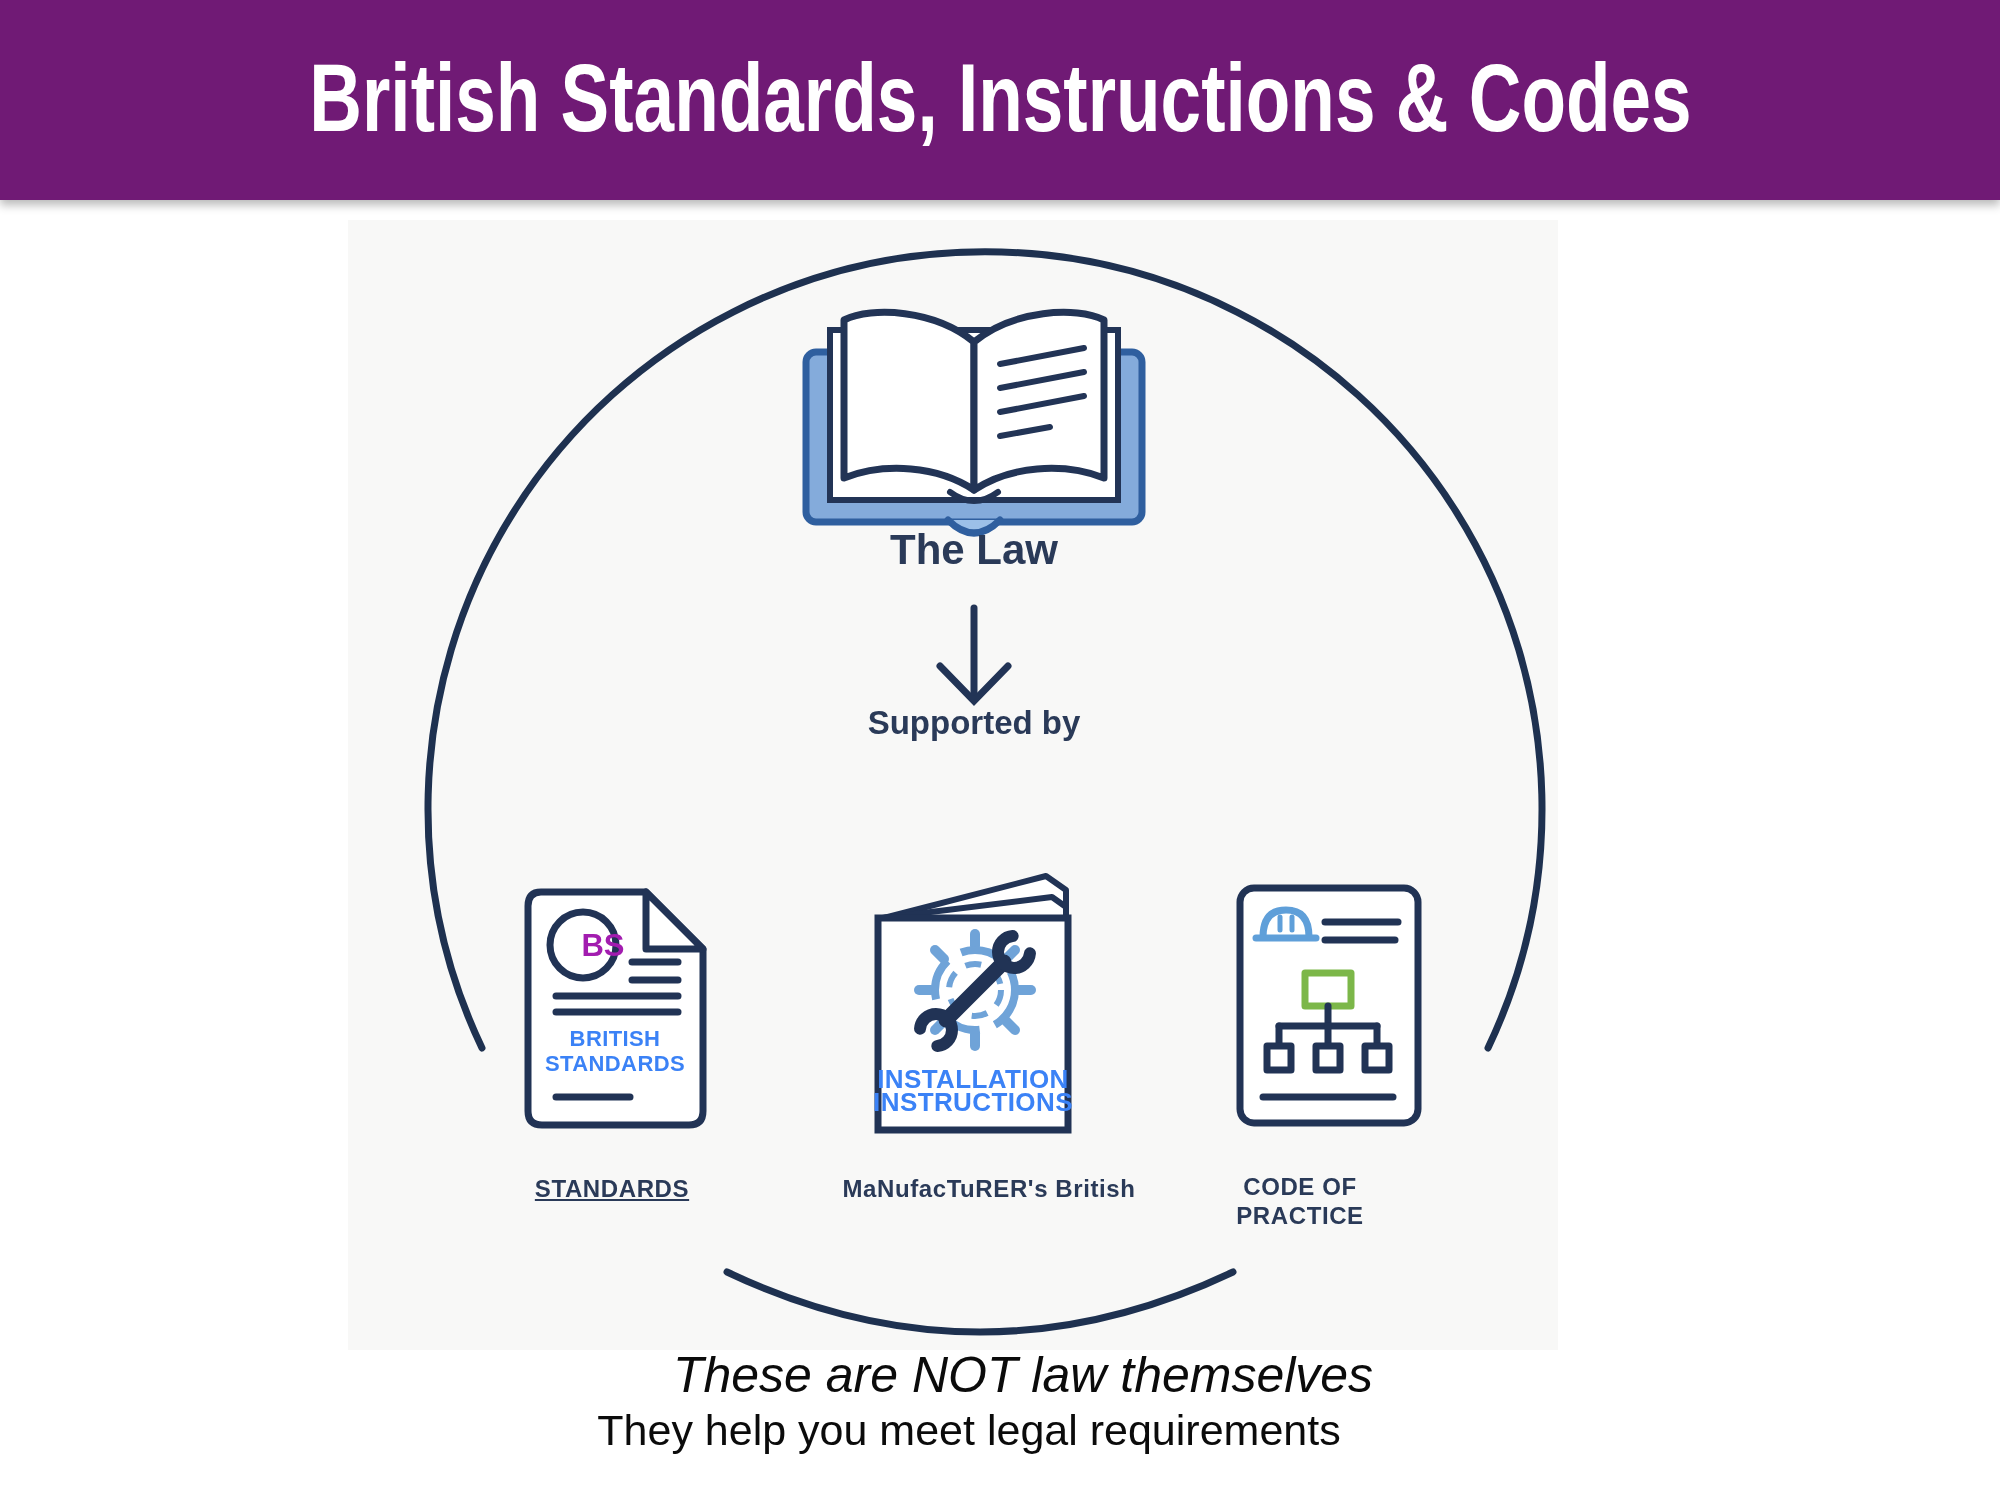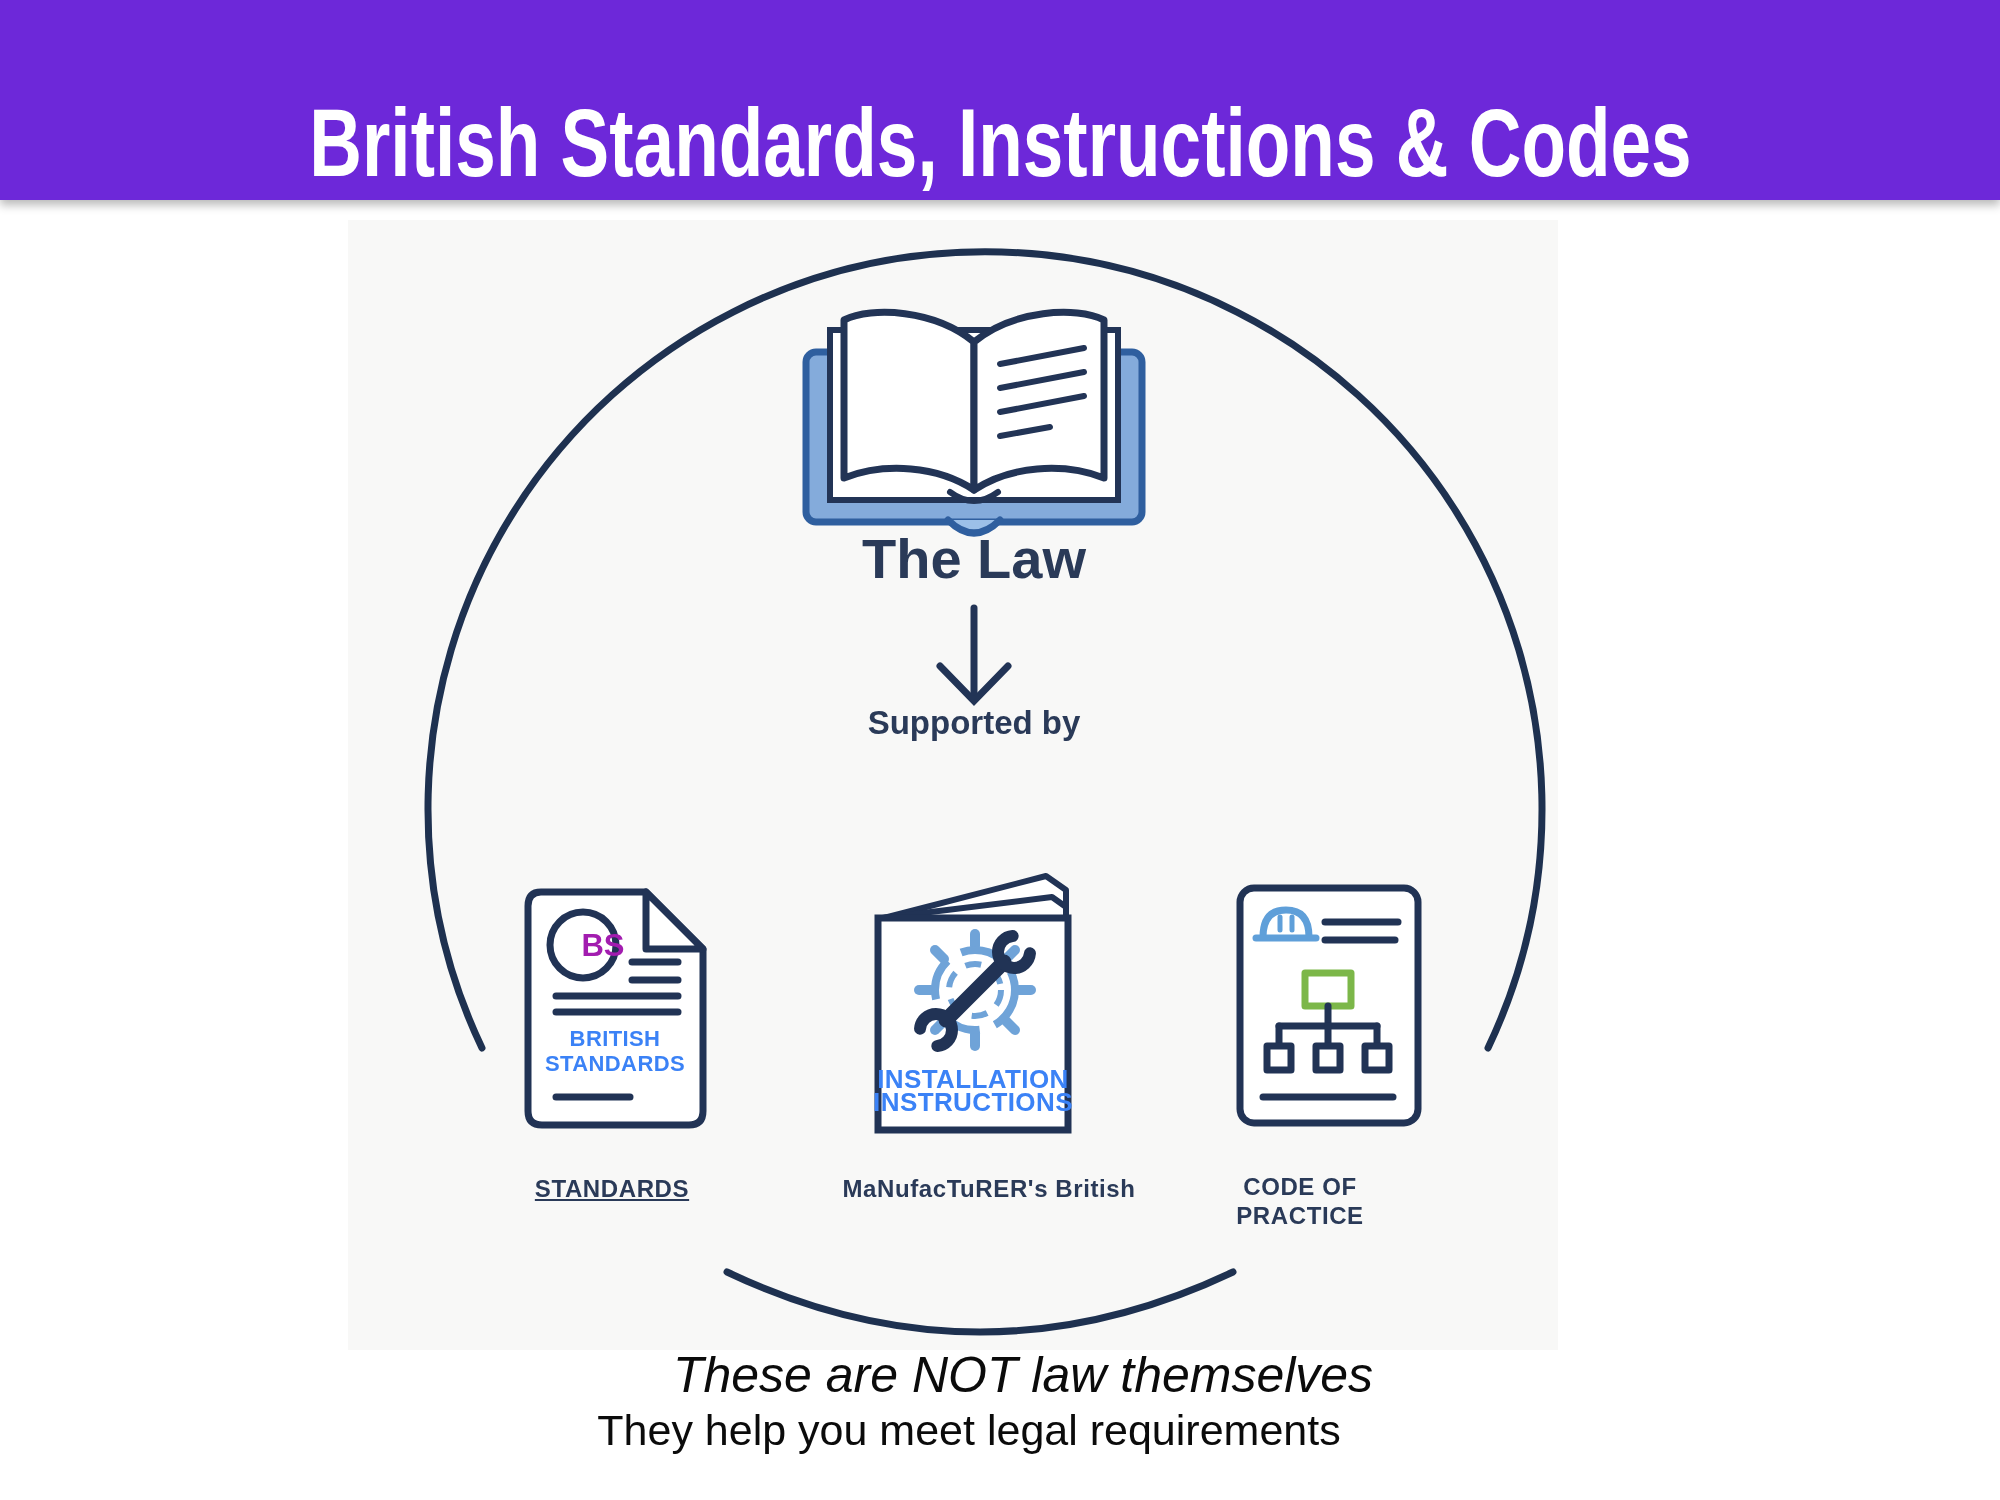--- a/index.html
+++ b/index.html
@@ -11,38 +11,38 @@
           box-shadow:0 5px 9px rgba(0,0,0,.28);}
   .header-title{color:#fff;font-weight:bold;font-size:96px;white-space:nowrap;
                 transform:scaleX(.76);transform-origin:center;position:relative;top:-2px;
                 letter-spacing:0px;}
   
   .panel{left:348px;top:220px;width:1210px;height:1130px;background:#f8f8f7;}
   svg{position:absolute;left:0;top:0;}
   
   .navy{color:#2a3a58;}
   .lbl{font-weight:bold;text-align:center;white-space:nowrap;}
-  .the-law{left:774px;top:526px;width:400px;font-size:56px;}
+  .the-law{left:774px;top:526px;width:400px;font-size:42px;}
   .supported{left:774px;top:704px;width:400px;font-size:33px;}
   .bs-badge{left:533px;top:928px;width:100px;font-size:31px;text-align:center;color:#a21caf;font-weight:bold;padding-left:20px;}
   .doc-text{color:#3b82f6;font-weight:bold;text-align:center;letter-spacing:.4px;}
   .brit-std{left:515px;top:1026px;width:200px;font-size:22px;line-height:25px;}
   .install{left:873px;top:1068px;width:200px;font-size:26px;line-height:23px;}
   .item-label{font-size:24px;line-height:29px;letter-spacing:.6px;}
   .lab-standards{left:512px;top:1174px;width:200px;text-decoration:underline;}
   .lab-manuals{left:789px;top:1174px;width:400px;}
   .lab-cop{left:1200px;top:1172px;width:200px;}
   .footer-line{width:2000px;text-align:center;color:#0b0b0b;white-space:nowrap;}
   .foot1{left:23px;top:1346px;font-size:50px;font-style:italic;}
   .foot2{left:-31px;top:1406px;font-size:43px;}
 </style>
 </head>
 <body>
 
-<div class="abs header" id="headerBar" style="background: #6d28d9; align-items: flex-end;">
+<div class="abs header" id="headerBar" style="background: #701a75;">
   <div class="header-title">British Standards, Instructions &amp; Codes</div>
 </div>
 
 <div class="abs panel"></div>
 
 <svg width="2000" height="1500" viewBox="0 0 2000 1500">
   <g stroke="#1e3150" stroke-width="7" fill="none" stroke-linecap="round">
     <path d="M482,1048 A557,557 0 1 1 1488,1048"></path>
     <path d="M727,1272 Q980,1392 1233,1272"></path>
   </g>

